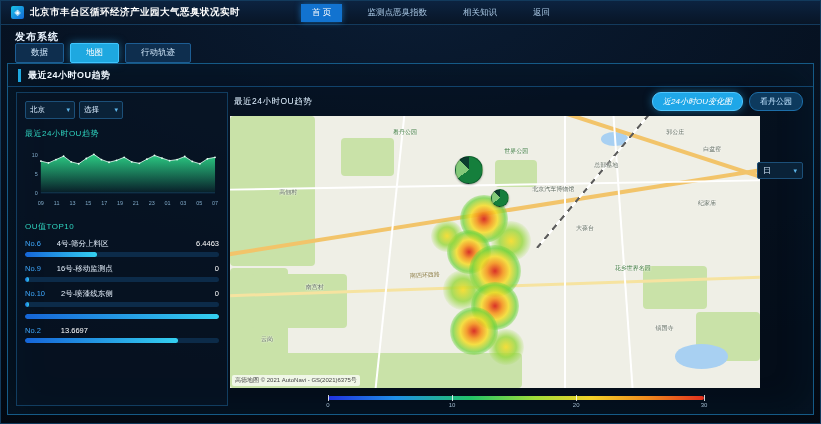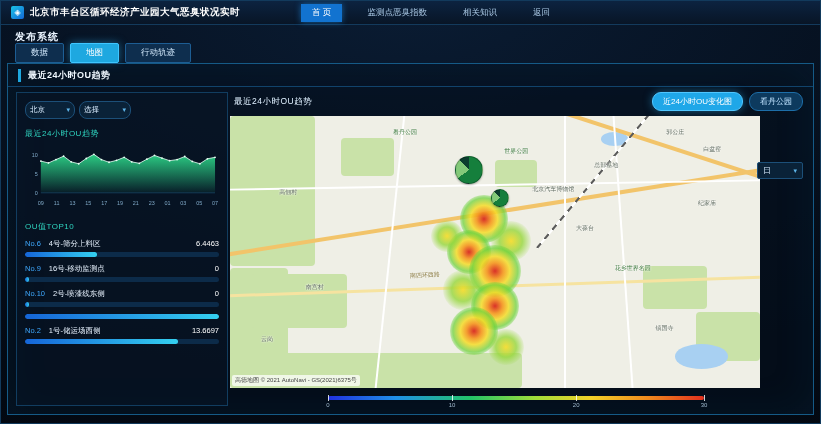--- a/index.html
+++ b/index.html
@@ -25,40 +25,40 @@
   .panel{position:absolute;left:6px;right:6px;top:62px;bottom:8px;border:1px solid #155a86;
     background:rgba(6,16,30,.55);box-shadow:inset 0 0 40px rgba(20,80,140,.12);}
   .panel-head{position:absolute;left:0;right:0;top:0;height:22px;border-bottom:1px solid #11436b;}
   .panel-title{position:absolute;left:10px;top:5px;color:#f0f8ff;font-size:9px;font-weight:bold;
     padding-left:7px;border-left:3px solid #1ea8e0;letter-spacing:.5px;}
   
   .left{position:absolute;left:8px;top:28px;width:212px;bottom:8px;border:1px solid #113d60;
     background:rgba(8,22,40,.5);padding:8px;box-sizing:border-box;}
   .filters{display:flex;gap:4px;}
   .select-box{height:17px;background:#0a2238;border:1px solid #1c4f78;color:#d9ecff;font-size:7.5px;
-    display:flex;align-items:center;justify-content:space-between;padding:8px 4px;border-radius:8px;
+    display:flex;align-items:center;justify-content:space-between;padding:8px 4px;border-radius:2px;
     cursor:pointer;flex:0 0 auto;box-sizing:border-box;}
   .select-box .sel-val{overflow:hidden;white-space:nowrap;text-overflow:ellipsis;}
-  .select-box.w1{width:50px;} .select-box.w2{width:88px;} .select-box.w3{width:52px;text-align:center;}
+  .select-box.w1{width:50px;} .select-box.w2{width:88px;} .select-box.w3{width:44px;text-align:center;}
   .chev{color:#5fb6ea;font-size:7px;margin-left:3px;flex:0 0 auto;}
   .mini-title{margin-top:9px;color:#2fd5c0;font-size:8px;letter-spacing:.5px;}
   .chart-wrap{margin-top:3px;height:70px;}
   .ax{font-size:5.5px;fill:#7fa8c6;}
   .t-row{margin-top:7px;cursor:pointer;}
   .t-line{display:flex;align-items:baseline;font-size:7.5px;}
-  .t-rank{color:#3fa9ff;margin-right:8px;flex:0 0 auto;}
+  .t-rank{color:#3fa9ff;margin-right:16px;flex:0 0 auto;}
   .t-name{color:#e8f3ff;flex:1;white-space:nowrap;overflow:hidden;text-overflow:ellipsis;}
   .t-val{color:#ffffff;flex:0 0 auto;margin-left:4px;}
   .t-bar{height:5px;background:#0c2b49;border-radius:3px;margin-top:3px;overflow:hidden;}
   .t-fill{height:100%;border-radius:3px;background:linear-gradient(90deg,#1565d8,#34d0f0);}
   
   .map-title{position:absolute;left:226px;top:32px;color:#dff0ff;font-size:8.5px;letter-spacing:.5px;}
   .map-btns{position:absolute;right:10px;top:28px;display:flex;gap:6px;}
   .mbtn{font-size:8px;padding:3px 10px;border-radius:9px;cursor:pointer;white-space:nowrap;}
-  .mbtn.primary{background:#1fa7e8;color:#fff;border:1px solid #4fc6ff;box-shadow:0 0 8px rgba(40,170,230,.5);}
+  .mbtn.primary{background:#1fa7e8;color:#fff;border:1px solid #4fc6ff;box-shadow:0 0 8px rgba(40,170,230,.5);font-style:italic;}
   .mbtn.secondary{background:#0d3a5e;color:#bfe3ff;border:1px solid #1d6ea8;}
   .map{position:absolute;left:222px;top:52px;width:530px;height:272px;background:#efefe6;overflow:hidden;cursor:grab;}
   .unit-select{position:absolute;right:10px;top:98px;width:46px;height:17px;background:#0a2238;border:1px solid #1c4f78;
     color:#d9ecff;font-size:8px;display:flex;align-items:center;justify-content:space-between;padding:0 5px;
     border-radius:2px;cursor:pointer;box-sizing:border-box;}
   
   .park{position:absolute;background:#c9e2a8;border-radius:4px;}
   .water{position:absolute;background:#a8d0f2;border-radius:50%;}
   .road{position:absolute;height:3px;background:#f6e3a0;}
   .road.orange{background:#f2c46a;height:4px;}
@@ -202,21 +202,20 @@
             </div>
           </div>
           <div class="t-row">
             <div class="t-bar">
               <div class="t-fill" style="width: 100%;"></div>
             </div>
           </div>
           <div class="t-row">
             <div class="t-line">
               <span class="t-rank">No.2</span>
-              <span class="t-name">1号-储运场西侧</span>
               <span class="t-val">13.6697</span>
             </div>
             <div class="t-bar">
               <div class="t-fill" style="width: 79%;"></div>
             </div>
           </div>
         </div>
     </aside>
 
     <div class="map-title">最近24小时OU趋势</div>

